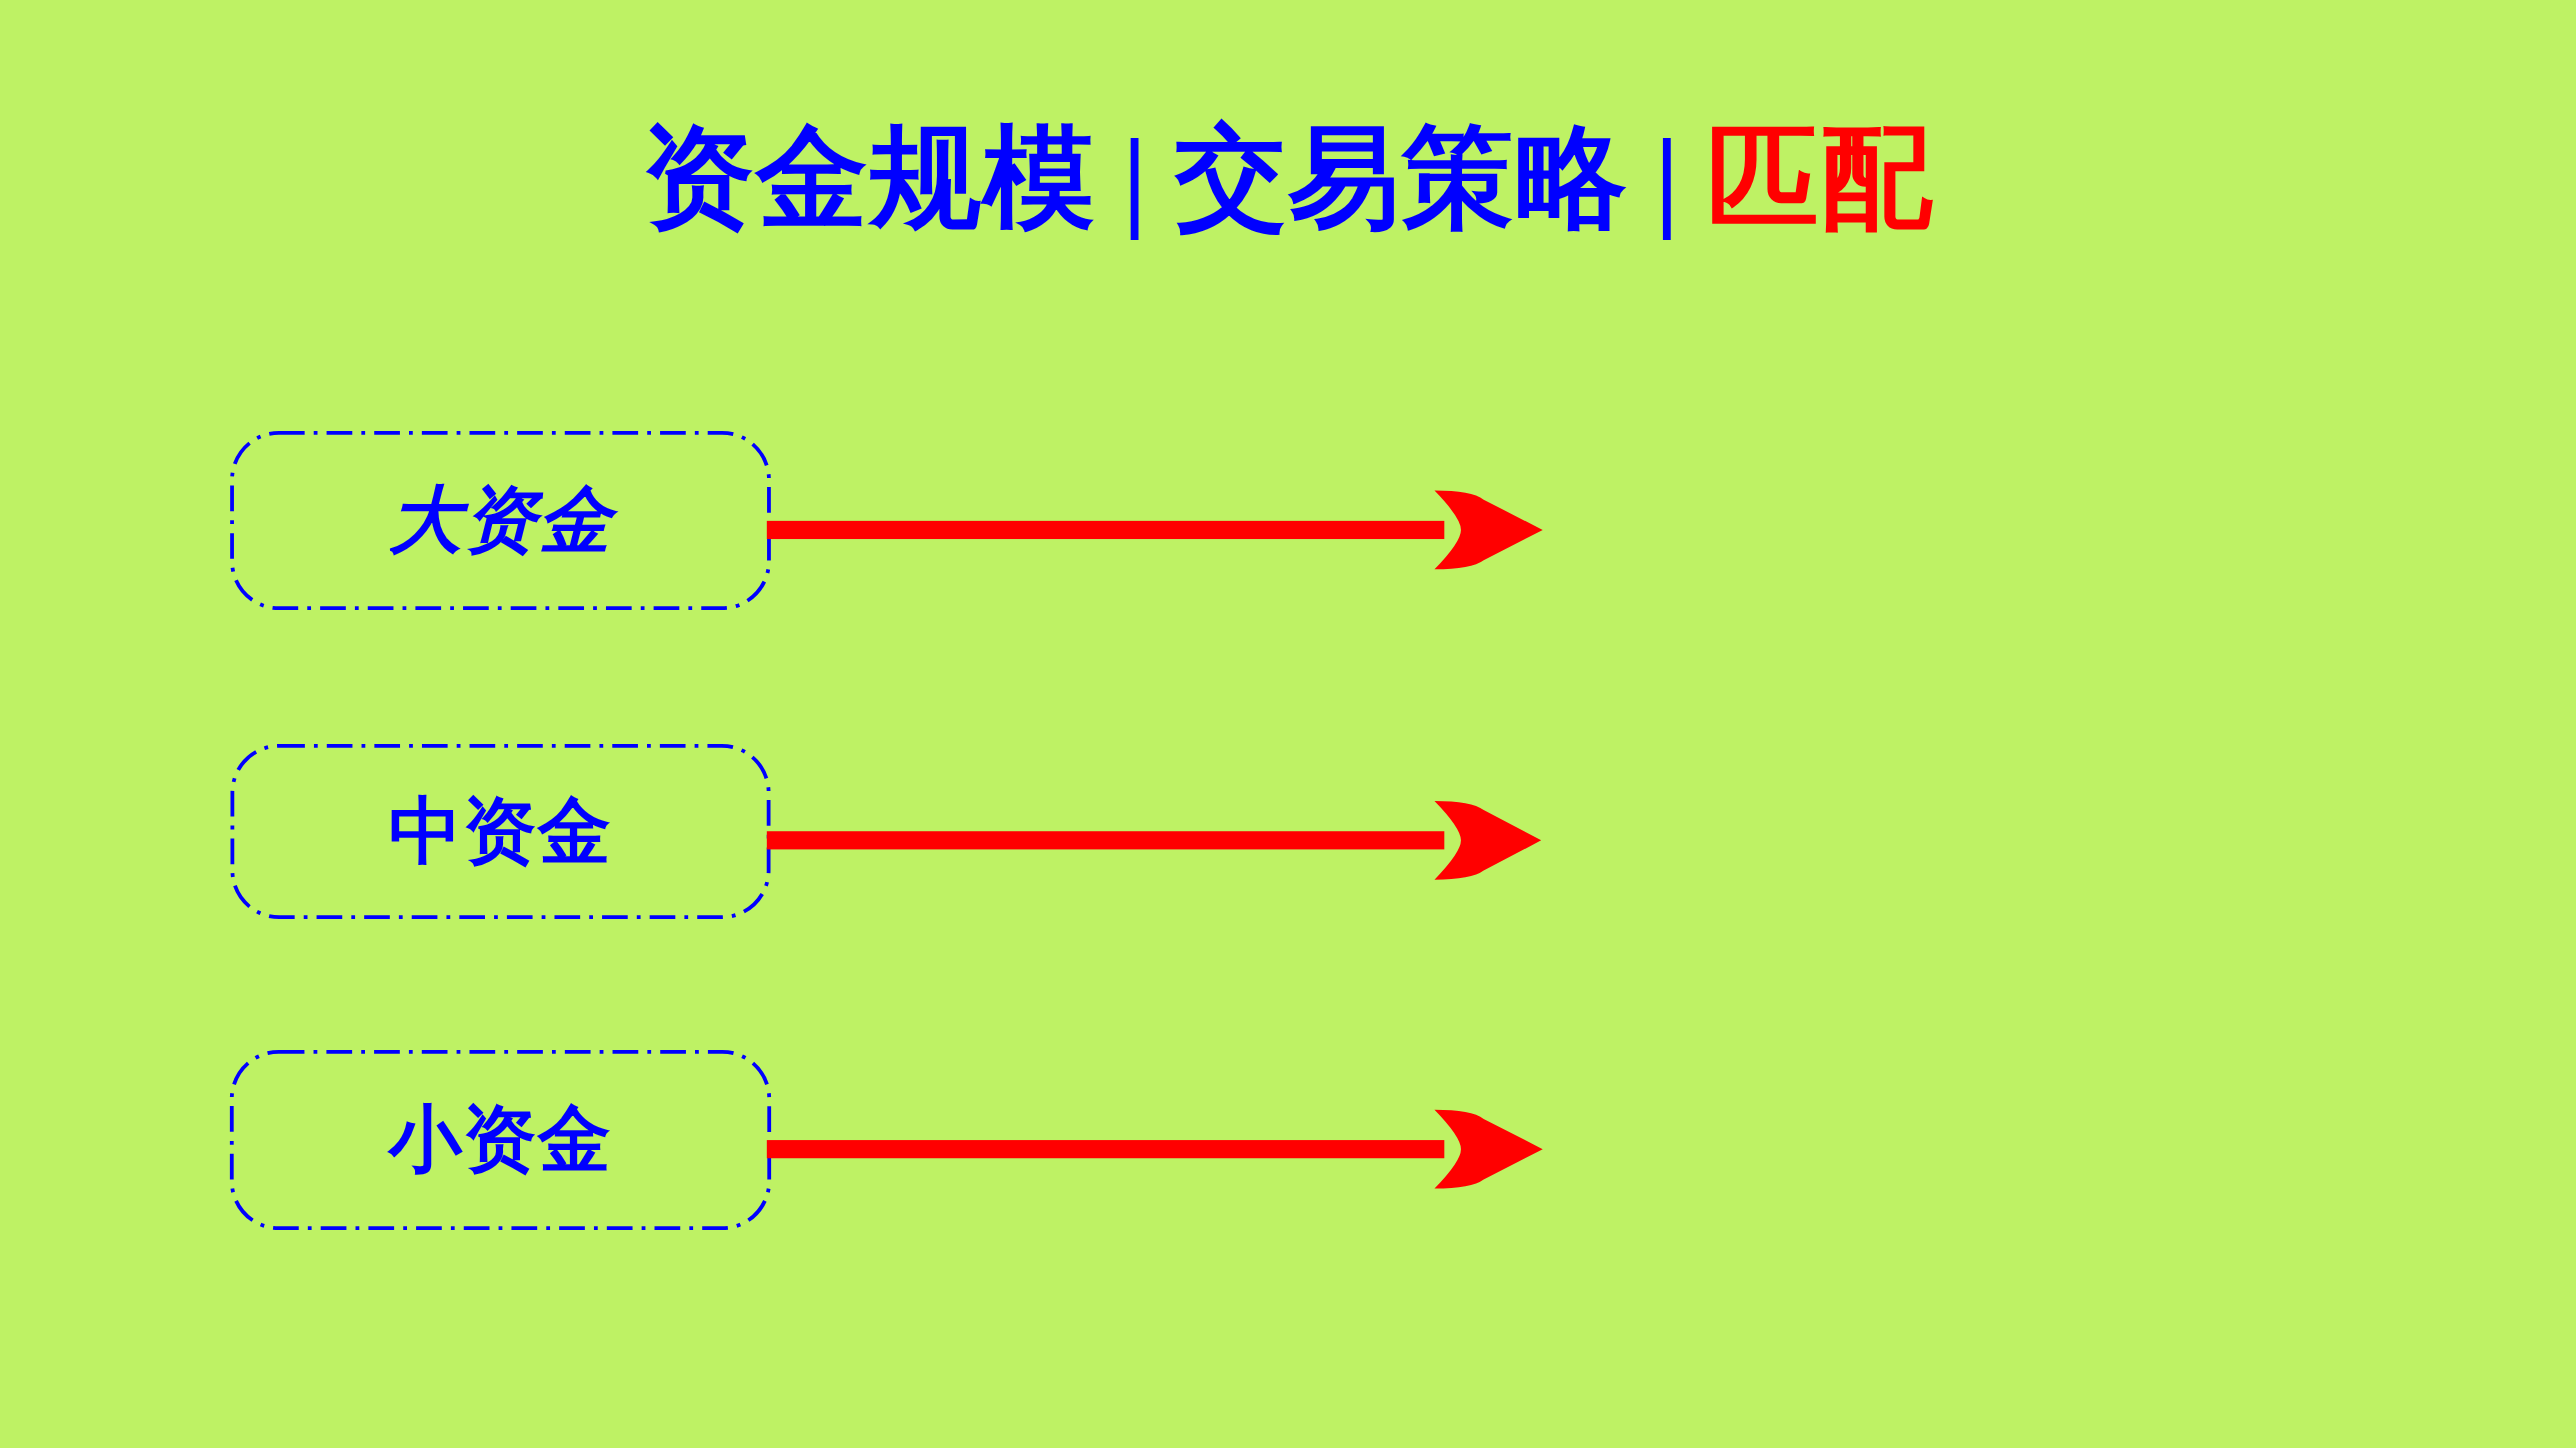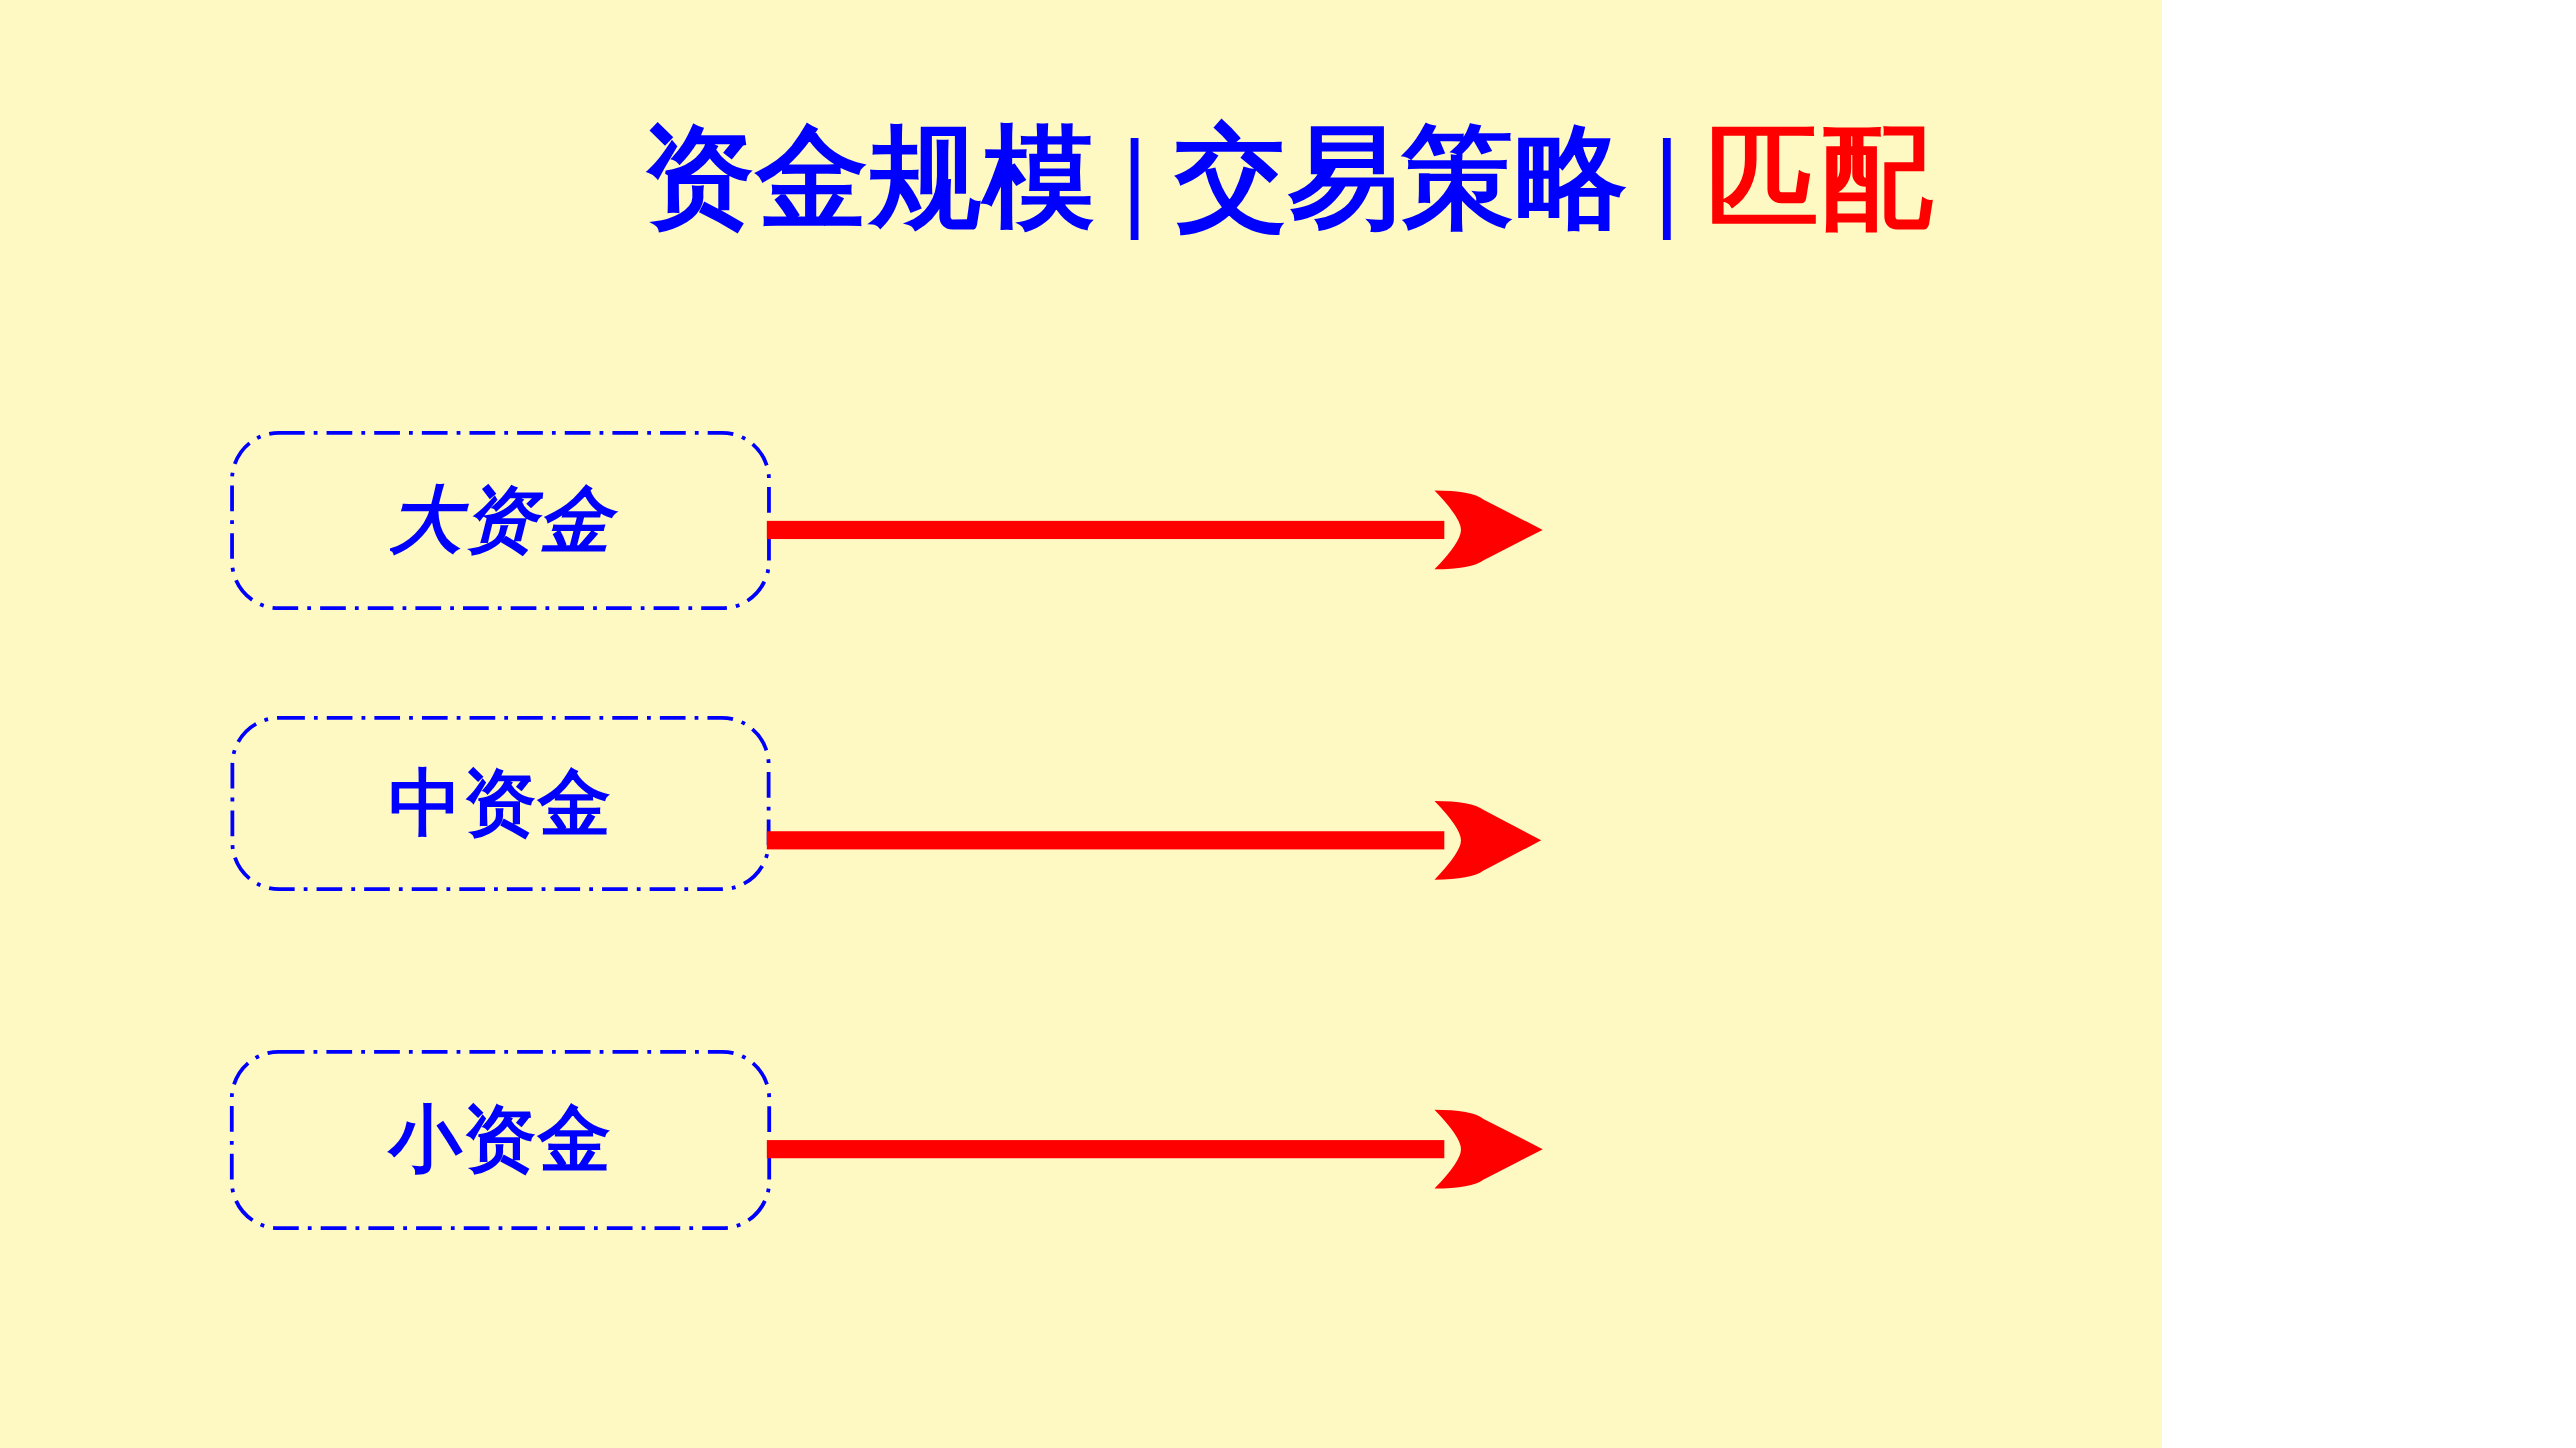--- a/index.html
+++ b/index.html
@@ -5,23 +5,23 @@
   html, body {
     margin: 0;
     padding: 0;
     background: #ffffff;
   }
   body {
     font-family: "Liberation Serif", "DejaVu Serif", serif;
   }
   #slide {
     position: relative;
-    width: 2162px;
+    width: 2576px;
     height: 1449px;
-    background: #fef9c3;
+    background: #bef264;
     overflow: hidden;
   }
 
   
   #title {
     position: absolute;
     left: 0;
     top: 106px;
     width: 2576px;
     text-align: center;
@@ -91,21 +91,21 @@
     <span class="seg-blue">资金规模</span><span class="sp"></span><span class="seg-sep">|</span><span class="sp"></span><span class="seg-blue">交易策略</span><span class="sp"></span><span class="seg-sep">|</span><span class="sp"></span><span class="seg-red">匹配</span>
   </div>
 
   <div class="fund-box" id="box-0" style="left:232px; top:433px; width:537px; height:176px; border:none;font-style:italic;">
     <svg class="boxstroke" width="545" height="183" viewBox="0 0 720 242">
       <rect x="5" y="5" width="710" height="232" rx="62" ry="62" fill="none" stroke="#0000ff" stroke-width="5" stroke-dasharray="34 12 5 12" stroke-linecap="butt"></rect>
     </svg>
     <div class="fund-box-label">大资金</div>
   </div>
 
-  <div class="fund-box" id="box-1" style="left:232px; top:718px; width:537px; height:172px; border:none;">
+  <div class="fund-box" id="box-1" style="left:232px; top:746px; width:537px; height:172px; border:none;">
     <svg class="boxstroke" width="545" height="179" viewBox="0 0 720 237">
       <rect x="5" y="5" width="710" height="227" rx="62" ry="62" fill="none" stroke="#0000ff" stroke-width="5" stroke-dasharray="34 12 5 12" stroke-linecap="butt"></rect>
     </svg>
     <div class="fund-box-label">中资金</div>
   </div>
 
   <div class="fund-box" id="box-2" style="left:232px; top:1052px; width:537px; height:176px; border:none;">
     <svg class="boxstroke" width="545" height="184" viewBox="0 0 720 243">
       <rect x="5" y="5" width="710" height="233" rx="62" ry="62" fill="none" stroke="#0000ff" stroke-width="5" stroke-dasharray="34 12 5 12" stroke-linecap="butt"></rect>
     </svg>

